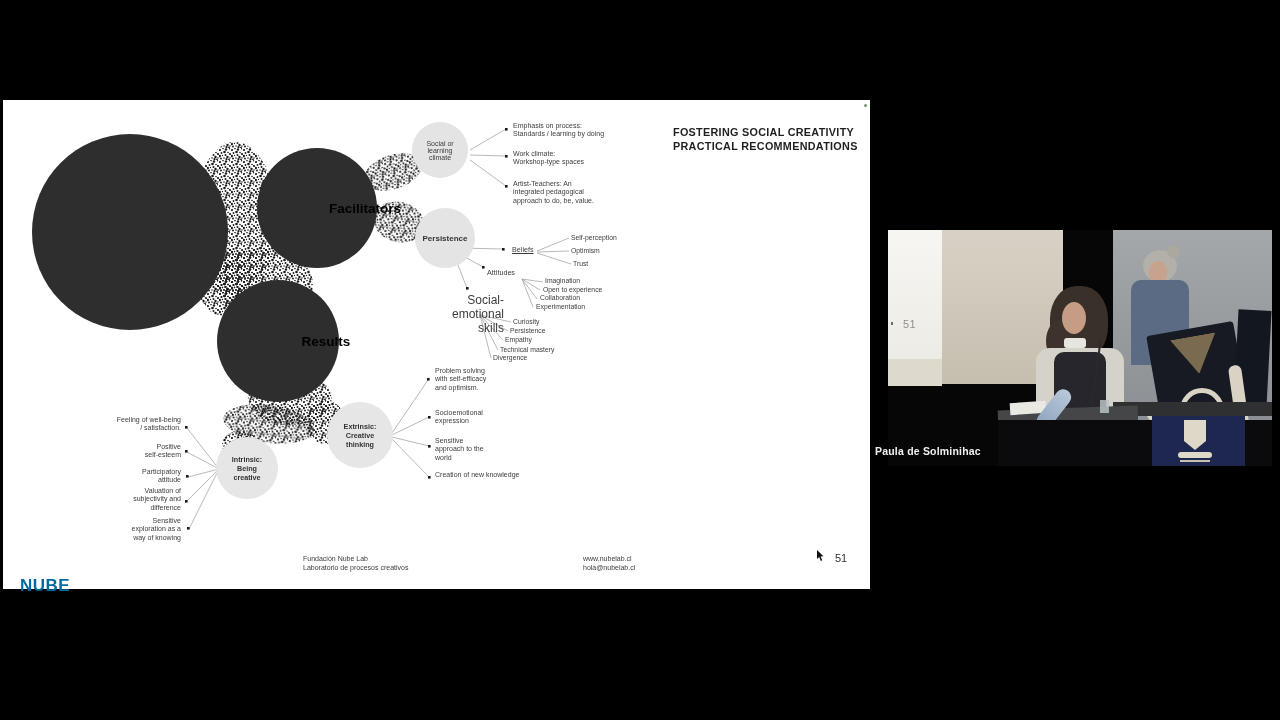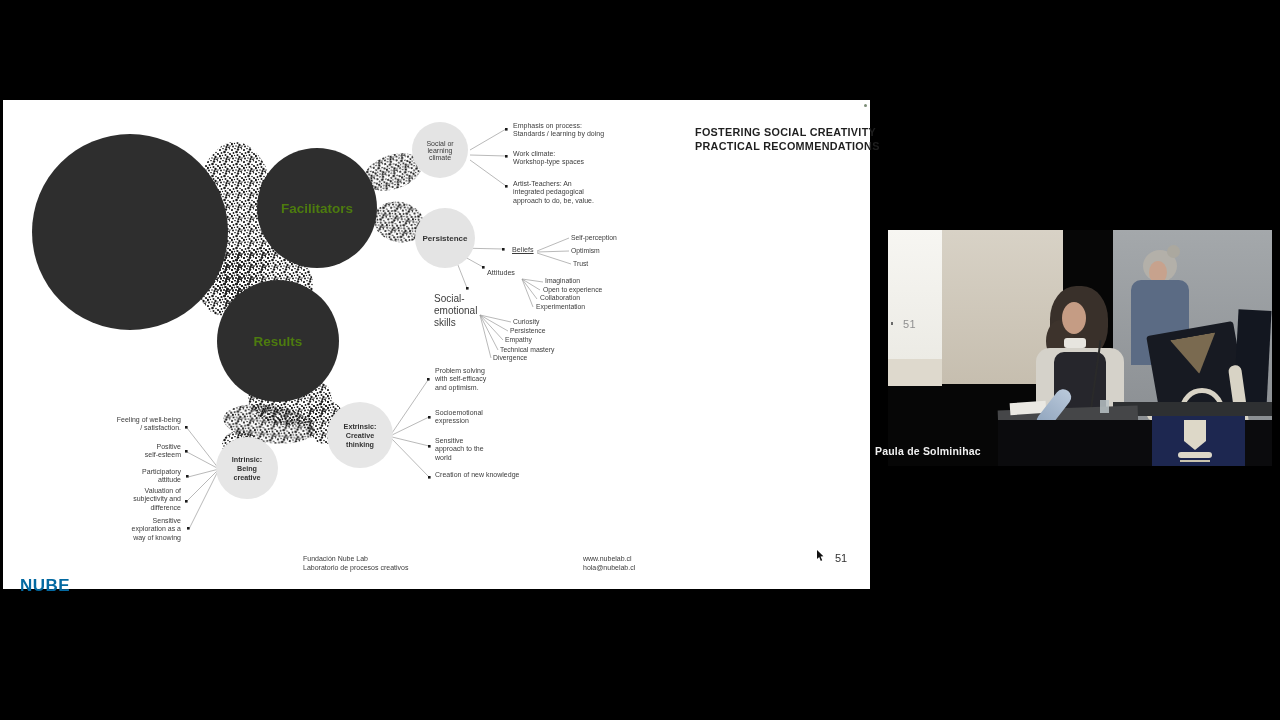--- a/index.html
+++ b/index.html
@@ -4,25 +4,25 @@
 <style>
   html,body{margin:0;padding:0;background:#000;}
   #stage{position:relative;width:1280px;height:720px;background:#000;overflow:hidden;
          font-family:"Liberation Sans",sans-serif;}
   
   #slide{position:absolute;left:3px;top:100px;width:867px;height:489px;background:#fff;}
   #slide svg{position:absolute;left:0;top:0;}
   .lbl{position:absolute;white-space:pre-line;color:#3c3c3c;line-height:1.18;}
   .ctext{position:absolute;display:flex;align-items:center;justify-content:center;
          text-align:center;white-space:pre-line;}
-  .white{color:#4d7c0f;}
+  .white{color:#000000;margin-left:48px;}
   .und{font-weight:700;color:#333;}
   .rt{text-align:right;}
   #slide-title{position:absolute;left:670px;top:25px;width:210px;font-size:10.8px;
-    font-weight:700;letter-spacing:.3px;line-height:14px;color:#1f1f1f;white-space:pre-line;margin-left:22px;}
+    font-weight:700;letter-spacing:.3px;line-height:14px;color:#1f1f1f;white-space:pre-line;}
   .footer-small{font-size:7px;line-height:8.6px;color:#3c3c3c;}
   #footer-logo{position:absolute;left:17px;top:476px;font-size:17px;font-weight:700;
     letter-spacing:.5px;color:#0369a1;}
   #footer-page{position:absolute;left:832px;top:452px;font-size:11px;color:#333;}
   #corner-dot{position:absolute;left:861px;top:4px;width:3px;height:3px;border-radius:50%;
     background:#7d8e78;}
   
   #video{position:absolute;left:888px;top:230px;width:384px;height:236px;background:#060606;overflow:hidden;}
   #video div{position:absolute;}
   #caption{position:absolute;left:875px;top:445px;font-size:10.5px;font-weight:600;
@@ -160,21 +160,21 @@
     <div class="lbl" style="left:568px;top:134px;font-size:6.8px;">Self-perception</div>
     <div class="lbl" style="left:568px;top:147px;font-size:6.8px;">Optimism</div>
     <div class="lbl" style="left:570px;top:160px;font-size:6.8px;">Trust</div>
 
     <div class="lbl" style="left:484px;top:169px;font-size:7.2px;">Attitudes</div>
     <div class="lbl" style="left:542px;top:177px;font-size:6.8px;">Imagination</div>
     <div class="lbl" style="left:540px;top:186px;font-size:6.8px;">Open to experience</div>
     <div class="lbl" style="left:537px;top:194px;font-size:6.8px;">Collaboration</div>
     <div class="lbl" style="left:533px;top:203px;font-size:6.8px;">Experimentation</div>
 
-    <div class="lbl" style="left:431px;top:193px;width:70px;text-align:left;font-size:10px;">Social-emotional
+    <div class="lbl" style="left:431px;top:193px;width:70px;text-align:right;font-size:12px;">Social-emotional
 skills</div>
     <div class="lbl" style="left:510px;top:218px;font-size:6.8px;">Curiosity</div>
     <div class="lbl" style="left:507px;top:227px;font-size:6.8px;">Persistence</div>
     <div class="lbl" style="left:502px;top:236px;font-size:6.8px;">Empathy</div>
     <div class="lbl" style="left:497px;top:246px;font-size:6.8px;">Technical mastery</div>
     <div class="lbl" style="left:490px;top:254px;font-size:6.8px;">Divergence</div>
 
     <div class="lbl" style="left:432px;top:267px;font-size:7px;">Problem solving
 with self-efficacy
 and optimism.</div>

